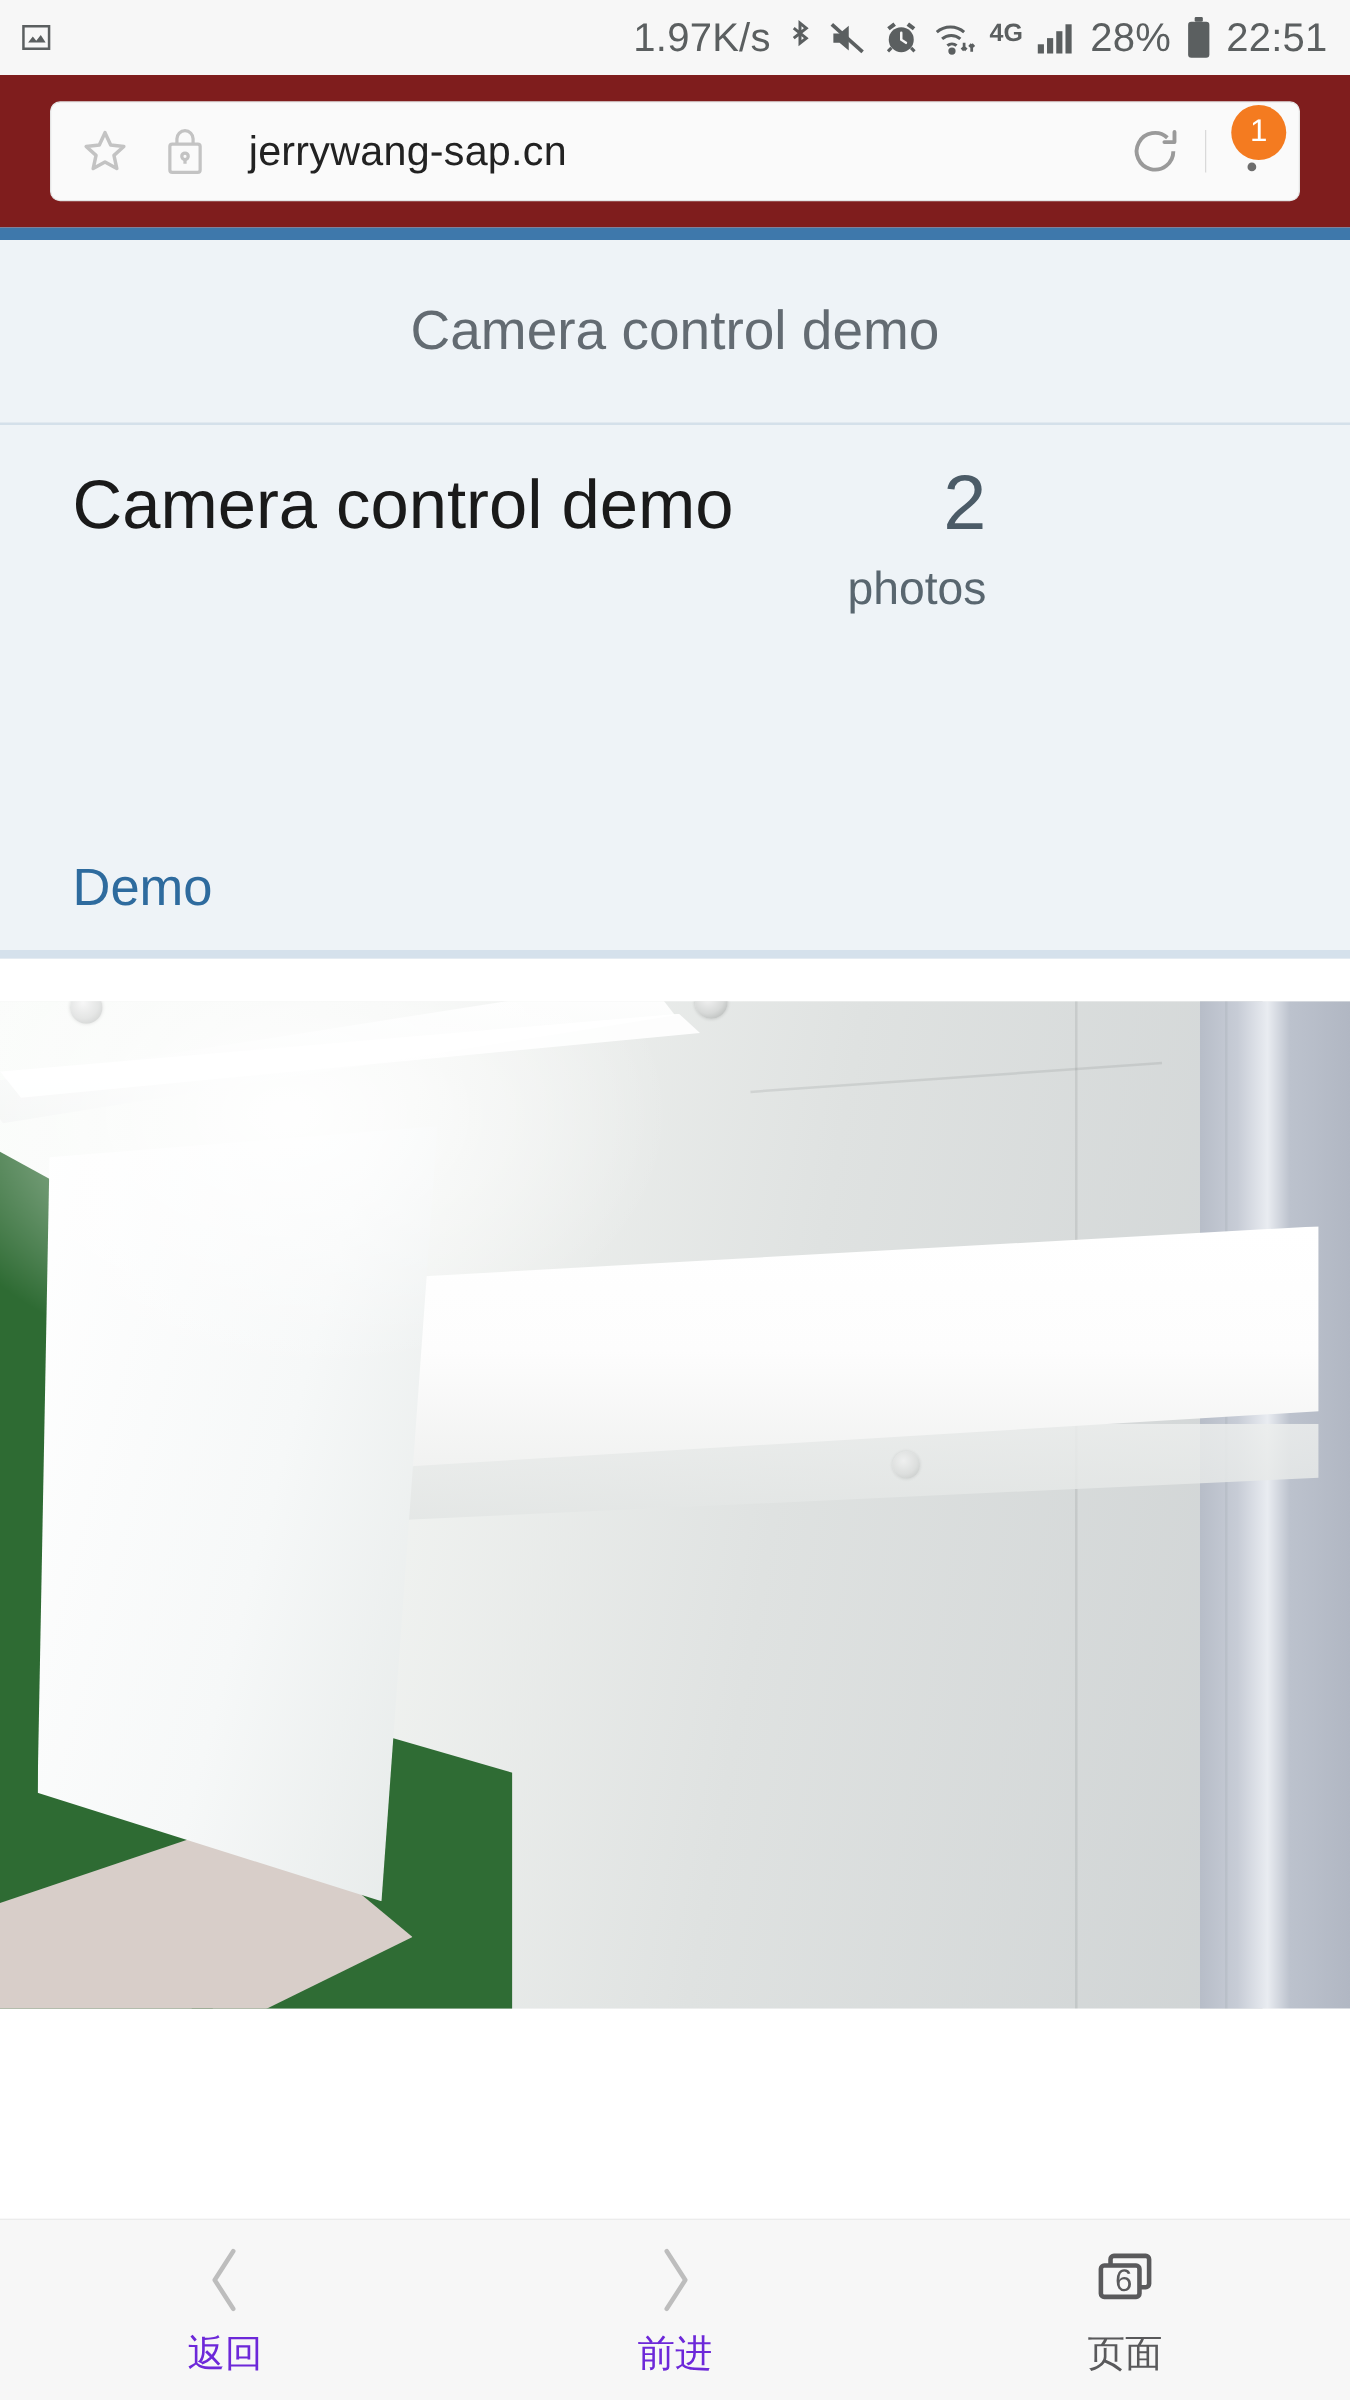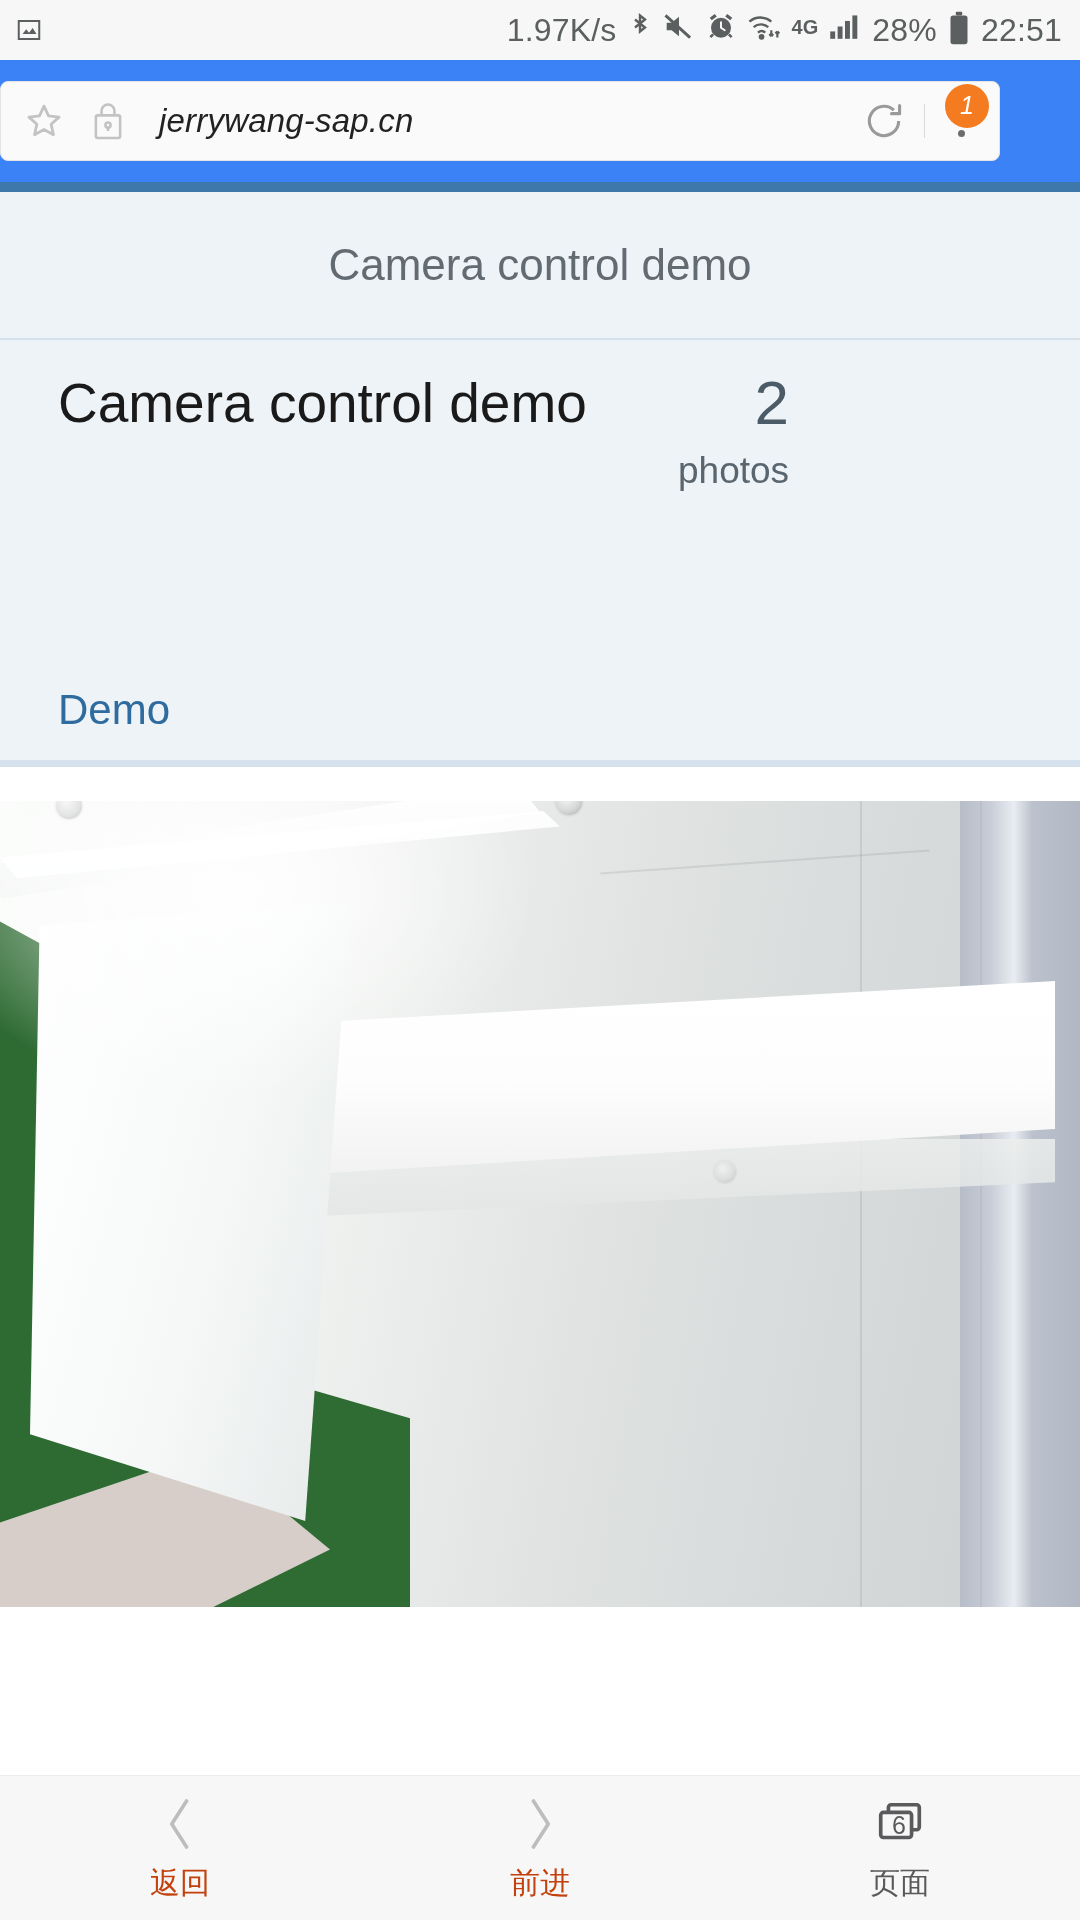--- a/index.html
+++ b/index.html
@@ -10,30 +10,30 @@
     overflow:hidden;
   }
 
   
   .statusbar{
     position:relative; height:60px; width:1080px;
     background:#f7f7f7;
     display:flex; align-items:center;
   }
   .sb-left{ position:absolute; left:14px; top:50%; transform:translateY(-50%); display:flex; align-items:center; gap:10px;}
-  .sb-right{ position:absolute; right:18px; top:50%; transform:translateY(-50%); display:flex; align-items:flex-start; gap:11px;}
+  .sb-right{ position:absolute; right:18px; top:50%; transform:translateY(-50%); display:flex; align-items:center; gap:11px;}
   .sb-text{ color:#5b5f60; font-size:32px; letter-spacing:0.2px; }
   .sb-ico{ display:inline-flex; align-items:center; justify-content:center; color:#5b5f60; }
   .sb-ico svg{ display:block; }
   .sb-4g{ font-size:20px; color:#5b5f60; font-weight:600; align-self:flex-start; margin-top:4px; }
 
   
   .urlbar-wrap{
-    width:1080px; height:122px; background:#3b82f6;
-    display:flex; align-items:center; font-style:italic;
+    width:1080px; height:122px; background:#7f1d1d;
+    display:flex; align-items:center; justify-content:center;
   }
   .urlbar{
     width:1000px; height:80px;
     border:1px solid #e4e4e4; border-radius:8px;
     background:#fafafa;
     display:flex; align-items:center;
     padding:0 18px 0 22px;
     position:relative;
   }
   .ub-star, .ub-lock{ color:#c3c3c3; display:flex; align-items:center; }
@@ -170,21 +170,21 @@
 
   
   .bottomnav{
     position:absolute; left:0; bottom:0; width:1080px; height:145px;
     background:#f7f7f7; border-top:1px solid #ececec;
     display:flex;
   }
   .bn-item{ flex:1; display:flex; flex-direction:column; align-items:center; justify-content:center; gap:8px; }
   .bn-ico{ height:62px; display:flex; align-items:center; justify-content:center; }
   .bn-label{ font-size:30px; color:#59595b; }
-  .bn-item--disabled .bn-label{ color:#c2410c; }
+  .bn-item--disabled .bn-label{ color:#6d28d9; }
   .bn-item--disabled .bn-ico{ color:#bdbdbd; }
   .bn-ico{ color:#5a5a5c; }
   .bn-tabcount{
     position:absolute; font-size:25px; color:#5a5a5c;
     left:50%; top:50%; transform:translate(-58%,-46%);
   }
   .bn-pages{ position:relative; }
 </style>
 </head>
 <body>

